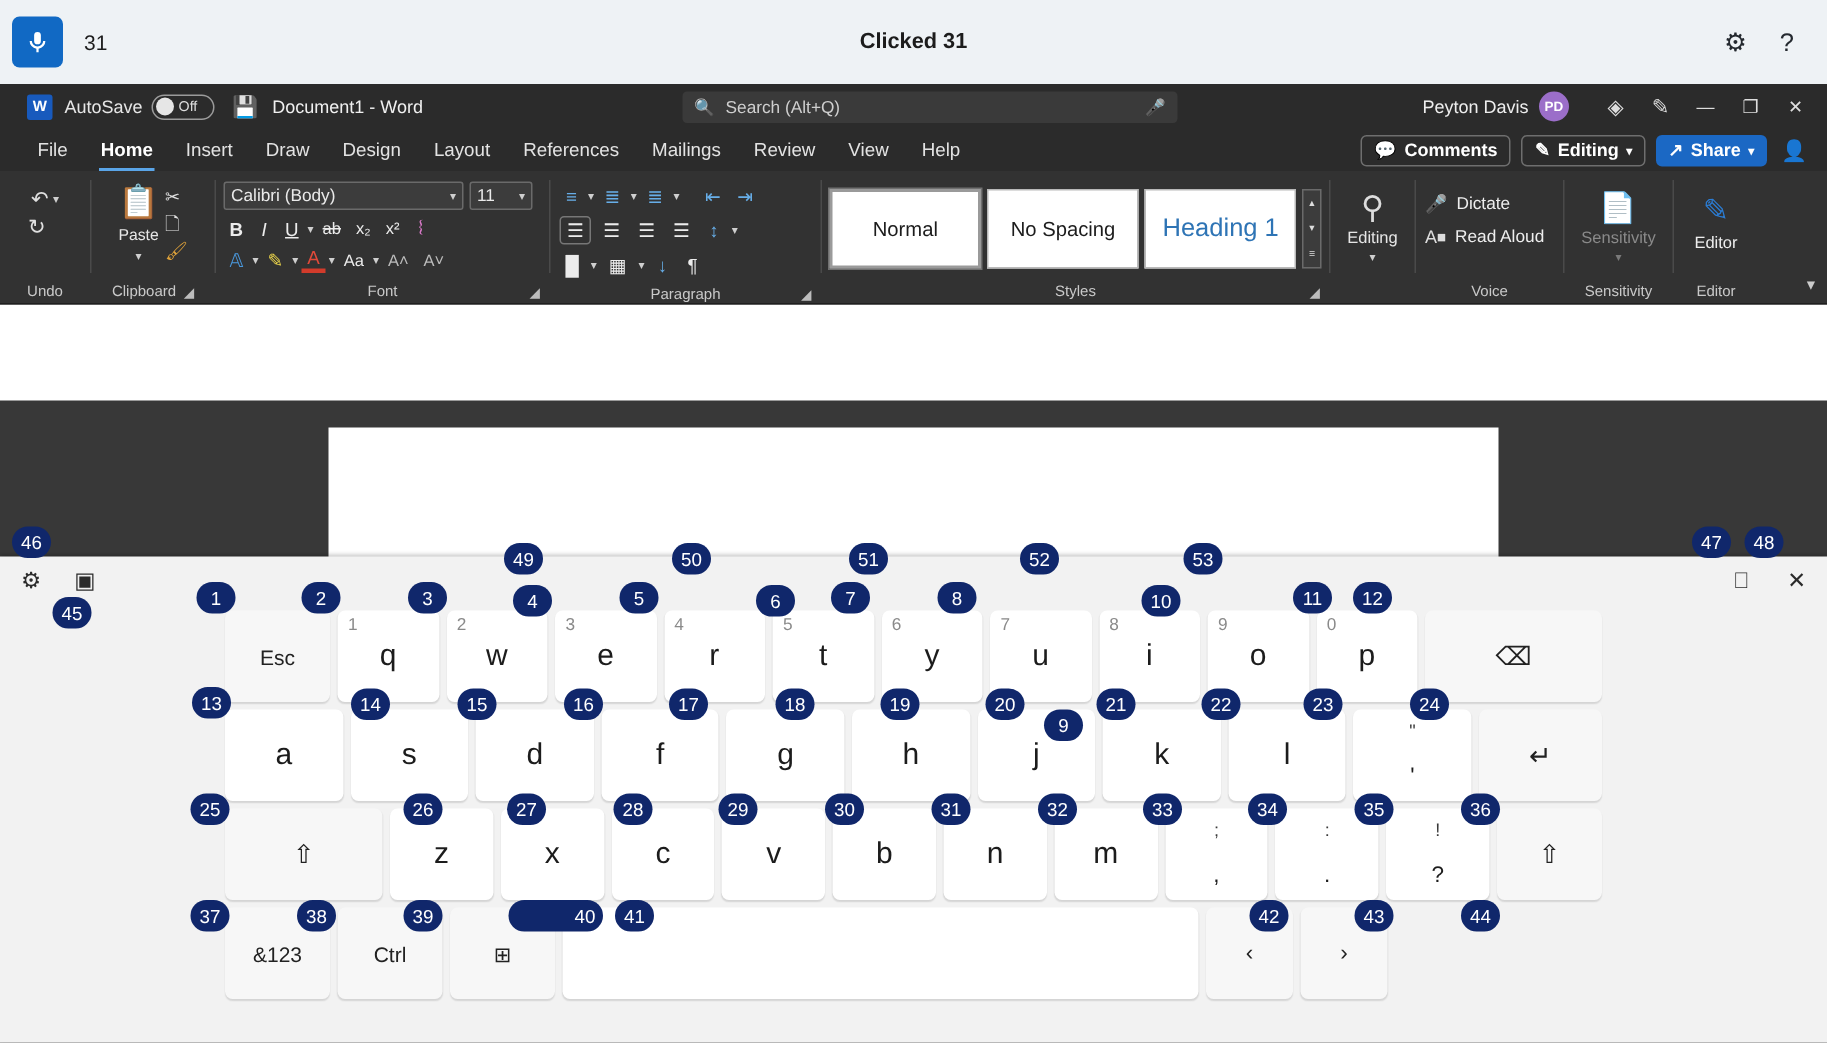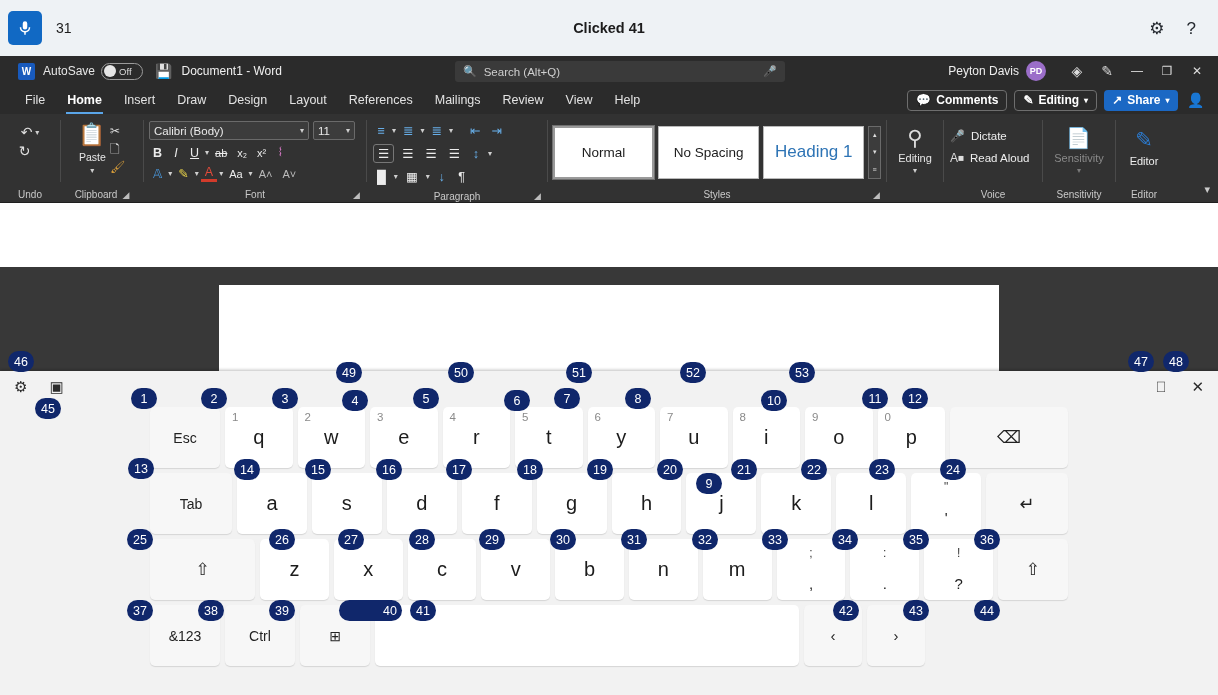--- a/index.html
+++ b/index.html
@@ -207,21 +207,21 @@
 
 <div id="root">
 
   <div class="appbar">
     <div class="appbar-mic">
       <svg viewBox="0 0 24 24">
           <path d="M12 14a3 3 0 0 0 3-3V6a3 3 0 1 0-6 0v5a3 3 0 0 0 3 3zm5-3a5 5 0 0 1-10 0H5a7 7 0 0 0 6 6.92V21h2v-3.08A7 7 0 0 0 19 11h-2z"></path>
         </svg>
     </div>
     <div class="appbar-count">31</div>
-    <div class="appbar-title">Clicked 41</div>
+    <div class="appbar-title">Clicked 31</div>
     <div class="appbar-right">
       <div class="ico">⚙</div>
       <div class="ico">?</div>
     </div>
   </div>
 
   <div class="word">
 
     <div class="titlebar">
       <div class="w-logo">W</div>
@@ -521,23 +521,20 @@
           </div>
           <div class="key ">
             <span class="num">0</span>
             <span>p</span>
           </div>
           <div class="key fn w-back">
             <span>⌫</span>
           </div>
         </div>
         <div class="kb-row">
-          <div class="key fn w-tab">
-            <span>Tab</span>
-          </div>
           <div class="key ">
             <span>a</span>
           </div>
           <div class="key ">
             <span>s</span>
           </div>
           <div class="key ">
             <span>d</span>
           </div>
           <div class="key ">

